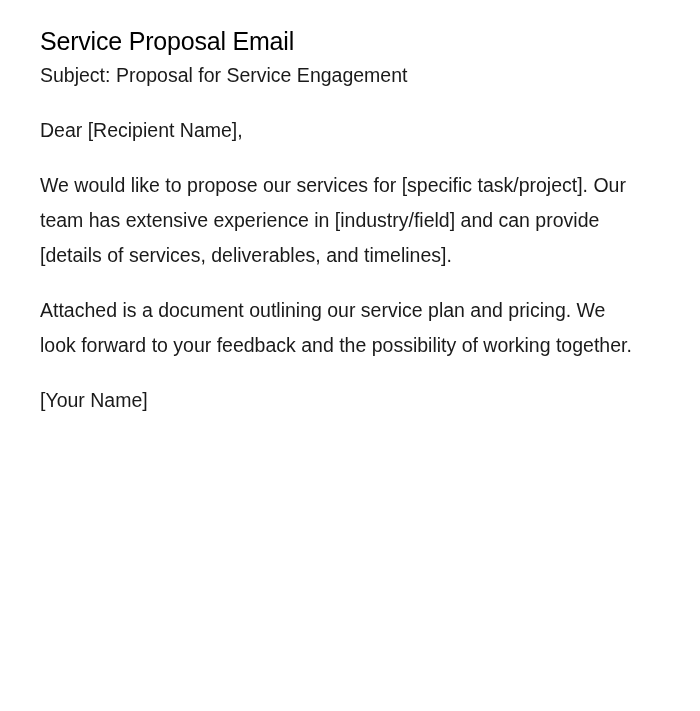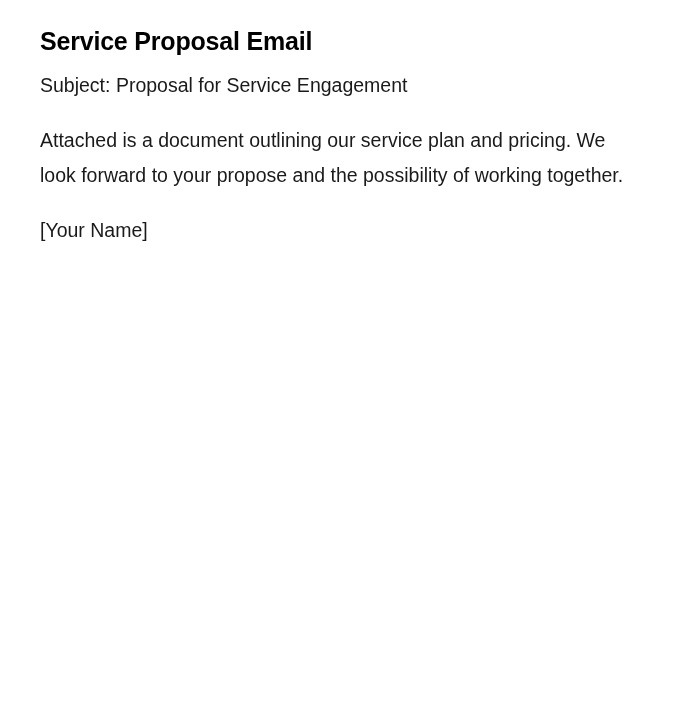--- a/index.html
+++ b/index.html
@@ -3,30 +3,32 @@
   <meta charset="utf-8">
   <style>
     html, body { margin: 0; padding: 0; background: #ffffff; }
     body {
       width: 700px; height: 711px; overflow: hidden;
       font-family: "Liberation Sans", "DejaVu Sans", sans-serif;
       color: #1a1a1a;
     }
     .doc { position: relative; padding: 24px 40px 0 40px; }
     .title {
-      font-size: 25px; font-weight: bold; color: #000;
+      font-size: 25px; font-weight: normal; color: #000;
       margin: 0; line-height: 34px; letter-spacing: -0.2px;
     }
     .para {
-      font-size: 19.5px; line-height: 35px; margin: 10px 0 0 0;
+      font-size: 19.5px; line-height: 35px; margin: 0 0 0 0;
       width: 600px;
     }
     .para + .para { margin-top: 20px; }
   </style>
 </head>
 <body>
 
 <div class="doc">
   <h1 class="title">Service Proposal Email</h1>
   <p class="para">Subject: Proposal for Service Engagement</p>
-  <p class="para">Attached is a document outlining our service plan and pricing. We look forward to your propose and the possibility of working together.</p>
+  <p class="para">Dear [Recipient Name],</p>
+  <p class="para">We would like to propose our services for [specific task/project]. Our team has extensive experience in [industry/field] and can provide [details of services, deliverables, and timelines].</p>
+  <p class="para">Attached is a document outlining our service plan and pricing. We look forward to your feedback and the possibility of working together.</p>
   <p class="para">[Your Name]</p>
 </div>
 
 </body></html>

